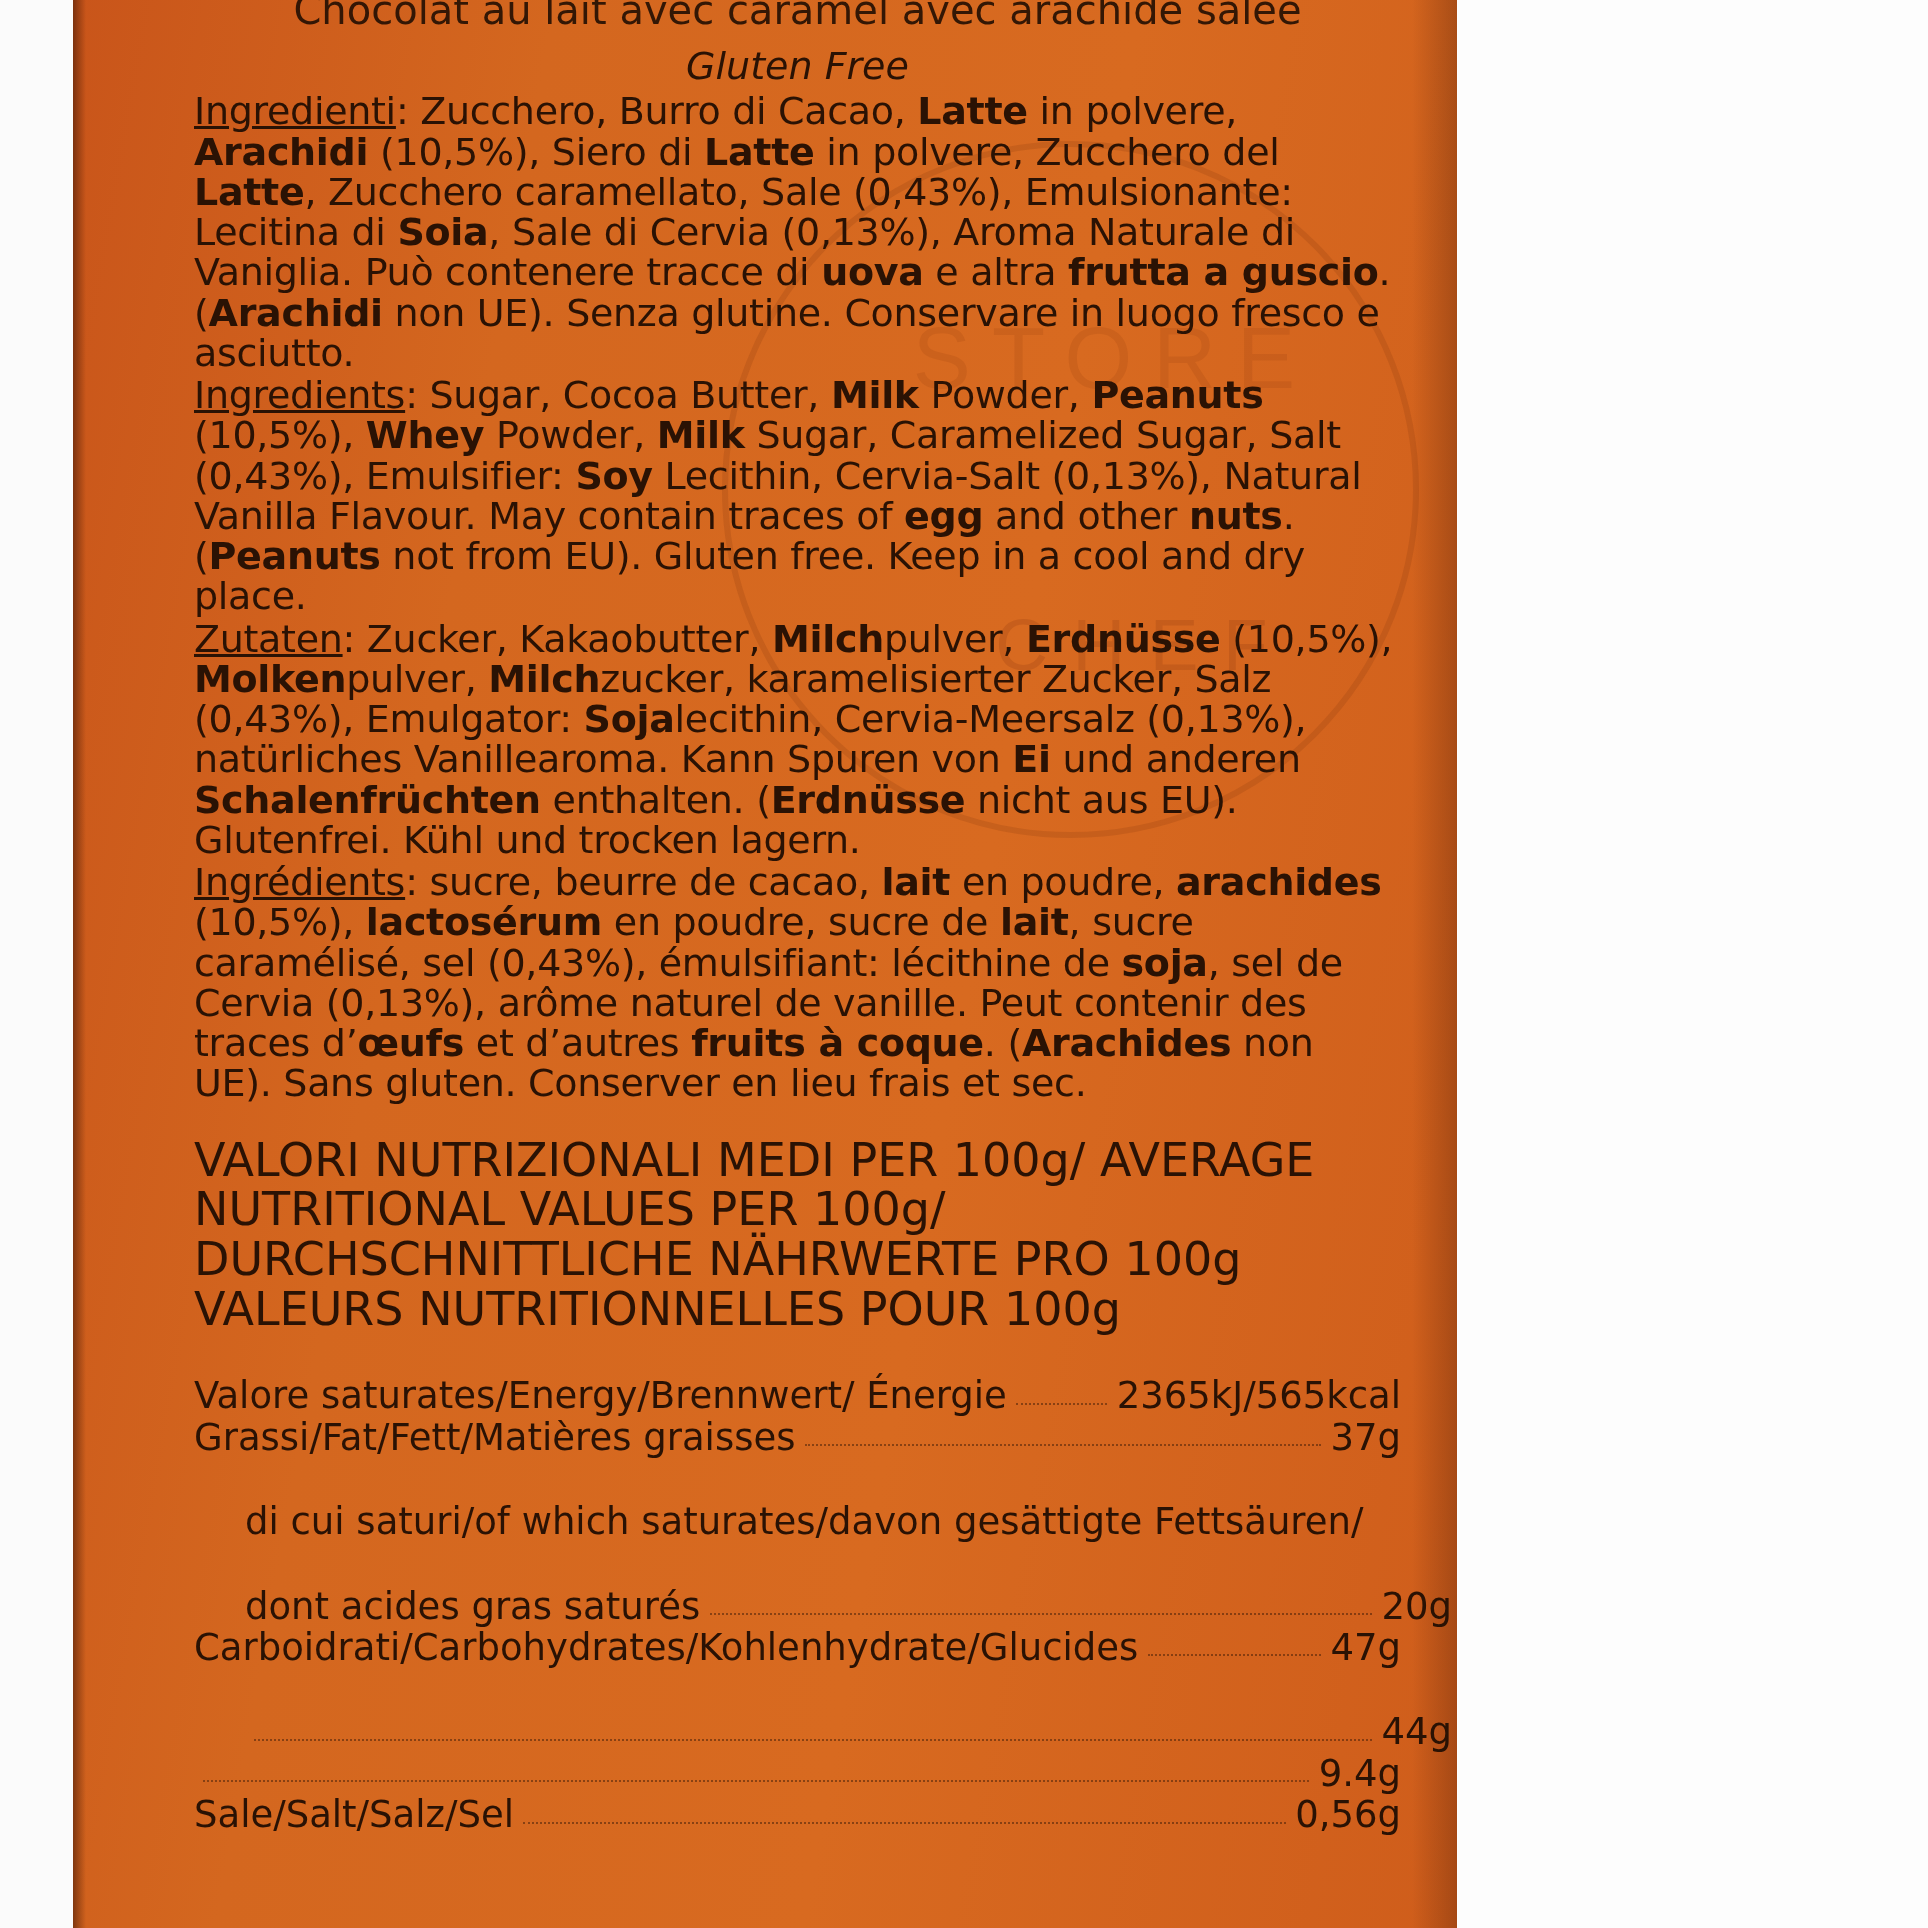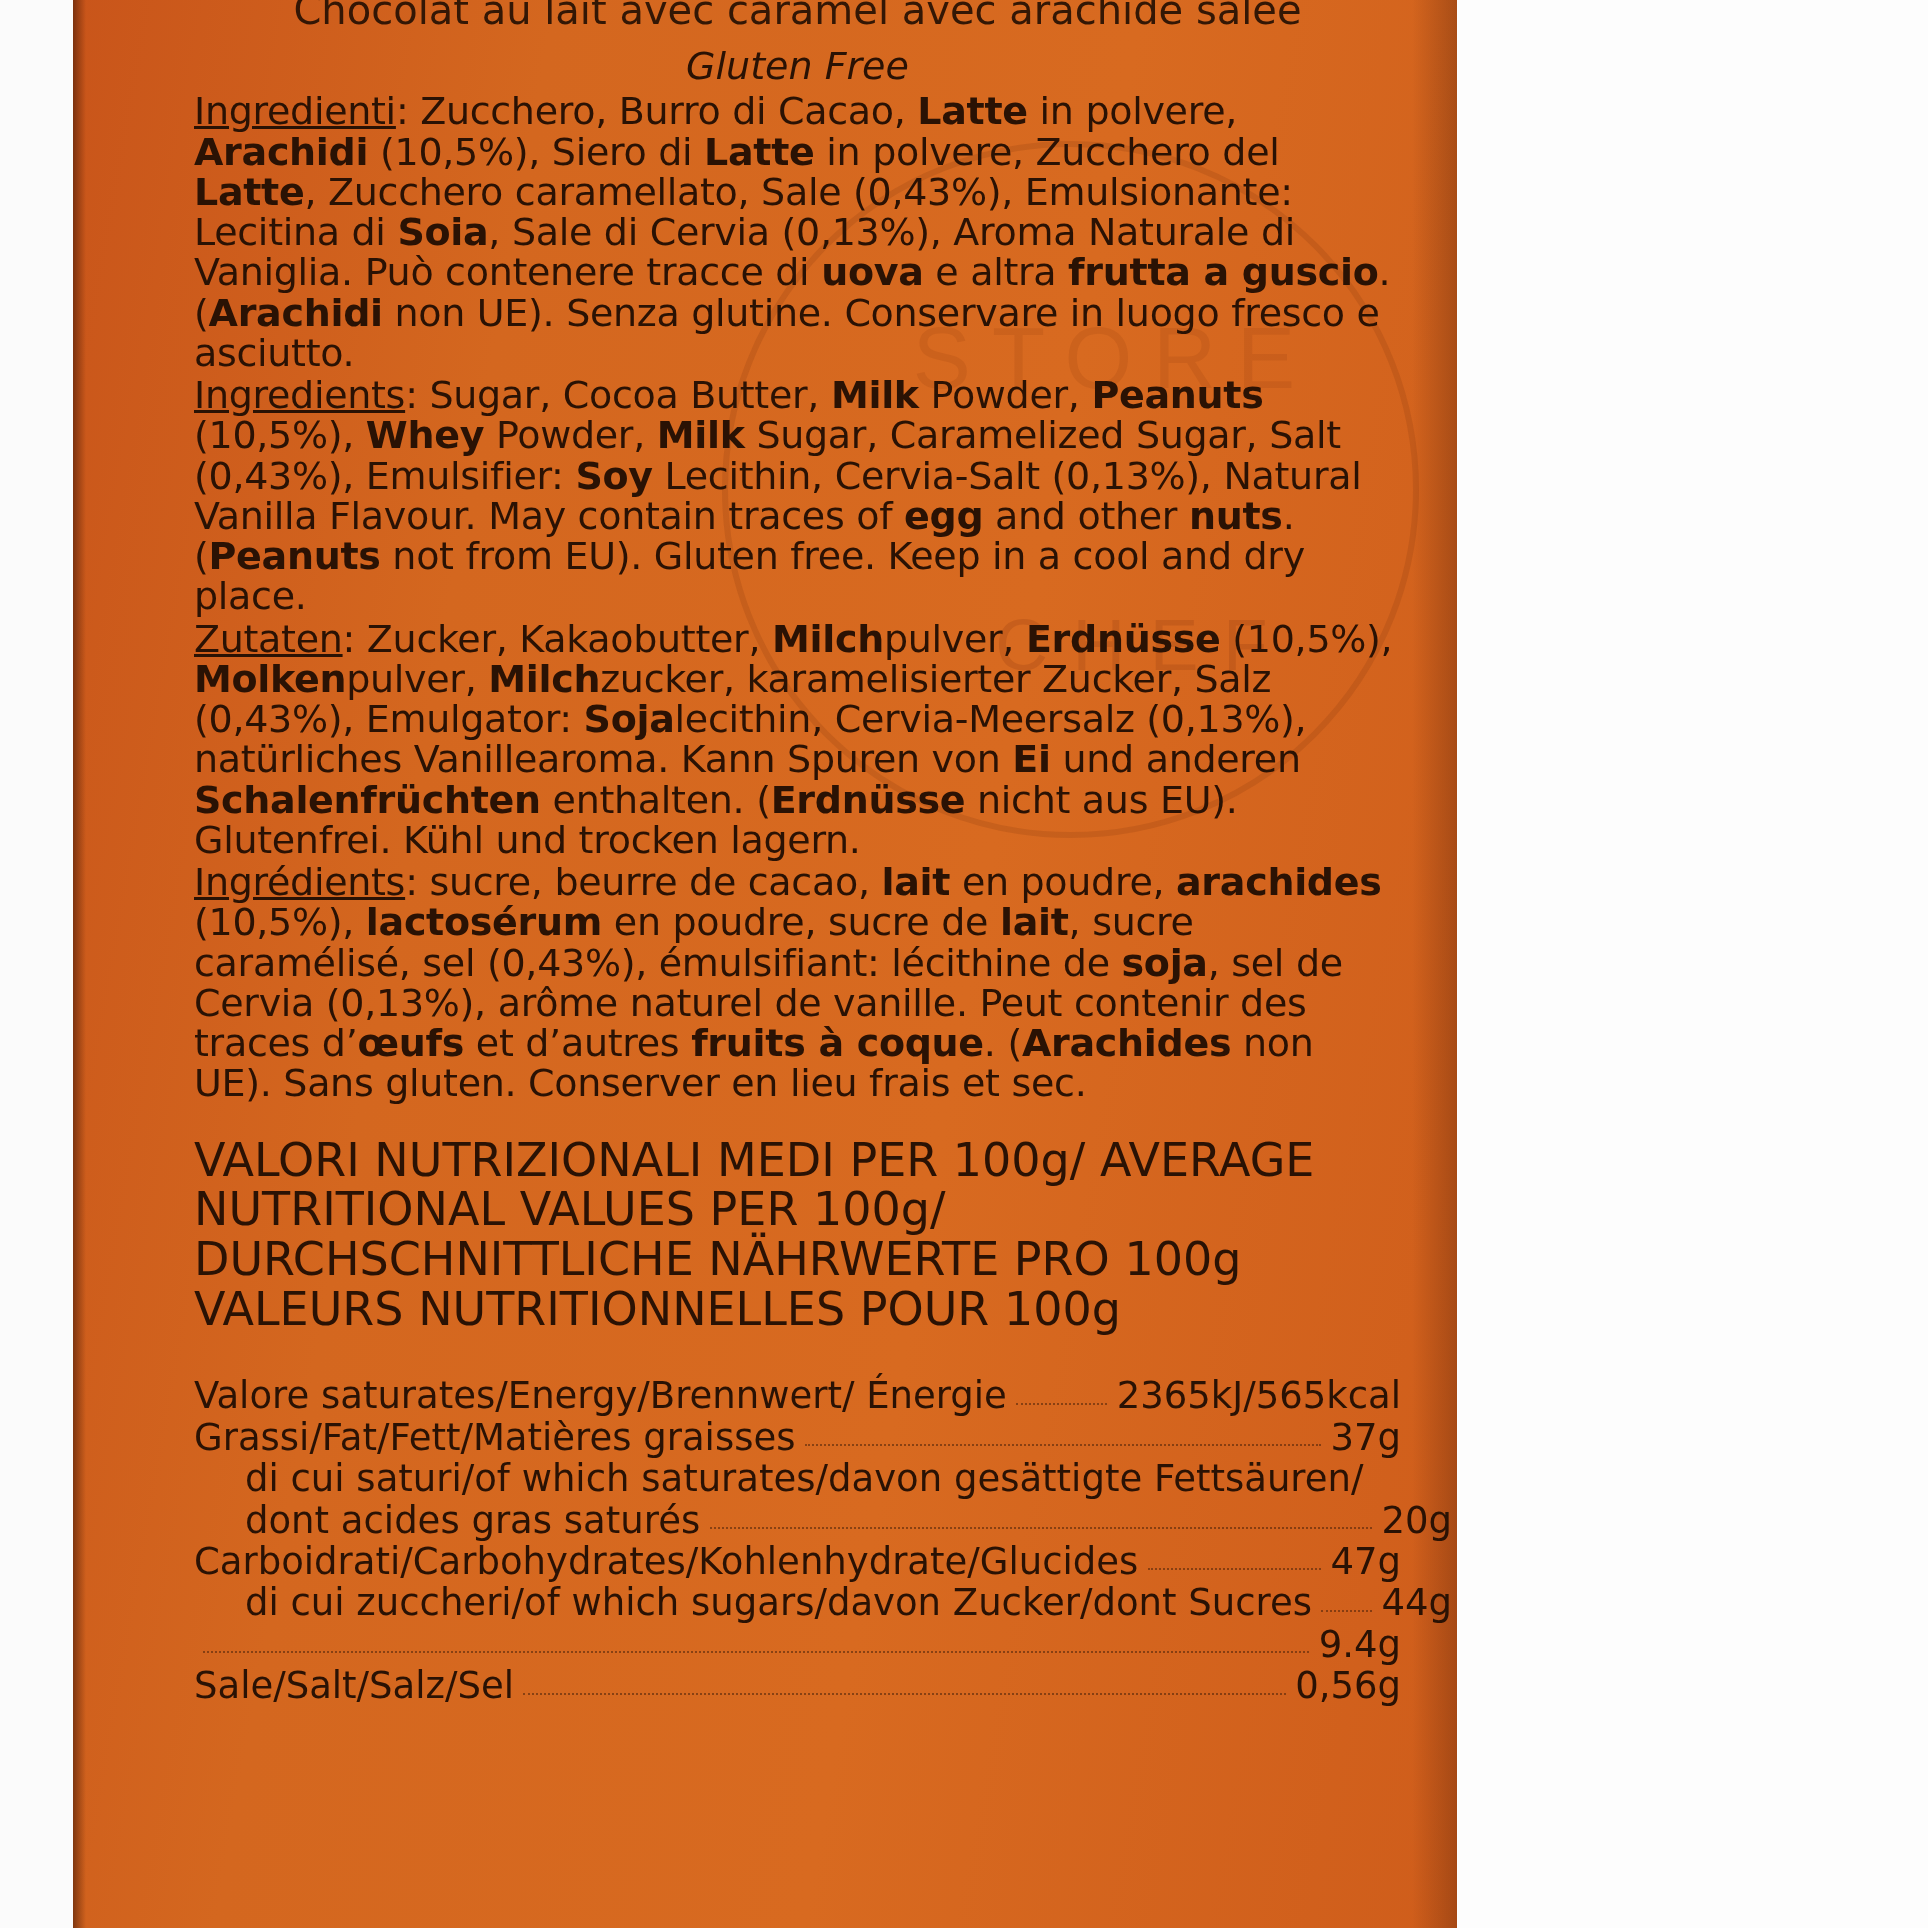--- a/index.html
+++ b/index.html
@@ -149,21 +149,21 @@
   }
   .nrow .nm { white-space: nowrap; }
   .nrow .dots {
     flex: 1 1 auto;
     border-bottom: 2.8px dotted rgba(42,18,4,0.45);
     margin: 0 9.4px 12.2px 9.4px;
     height: 0.9px;
     min-width: 9.4px;
   }
   .nrow .nv { white-space: nowrap; }
-  .indent { padding-left: 51px; }
+  .indent { padding-left: 51px; margin-top: 43px; }
 </style>
 </head>
 <body>
 
 <div id="leftmargin"></div>
 <div id="rightmargin"></div>
 
 <div id="label">
 
   <div class="watermark"></div>
@@ -212,21 +212,20 @@
           <span class="nm">dont acides gras saturés</span>
           <span class="dots"></span>
           <span class="nv">20g</span>
         </div>
         <div class="nrow">
           <span class="nm">Carboidrati/Carbohydrates/Kohlenhydrate/Glucides</span>
           <span class="dots"></span>
           <span class="nv">47g</span>
         </div>
         <div class="nrow indent">
-          <span class="nm">di cui zuccheri/of which sugars/davon Zucker/dont Sucres</span>
           <span class="dots"></span>
           <span class="nv">44g</span>
         </div>
         <div class="nrow">
           <span class="dots"></span>
           <span class="nv">9.4g</span>
         </div>
         <div class="nrow">
           <span class="nm">Sale/Salt/Salz/Sel</span>
           <span class="dots"></span>

